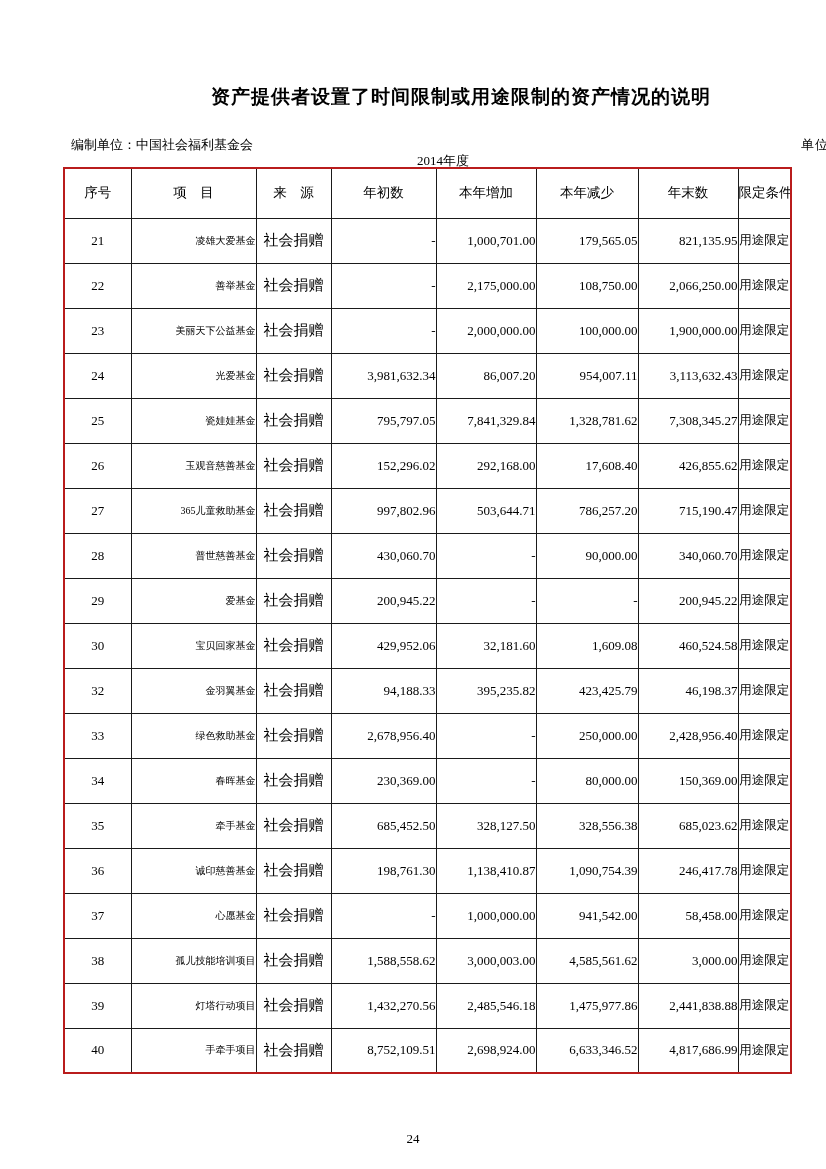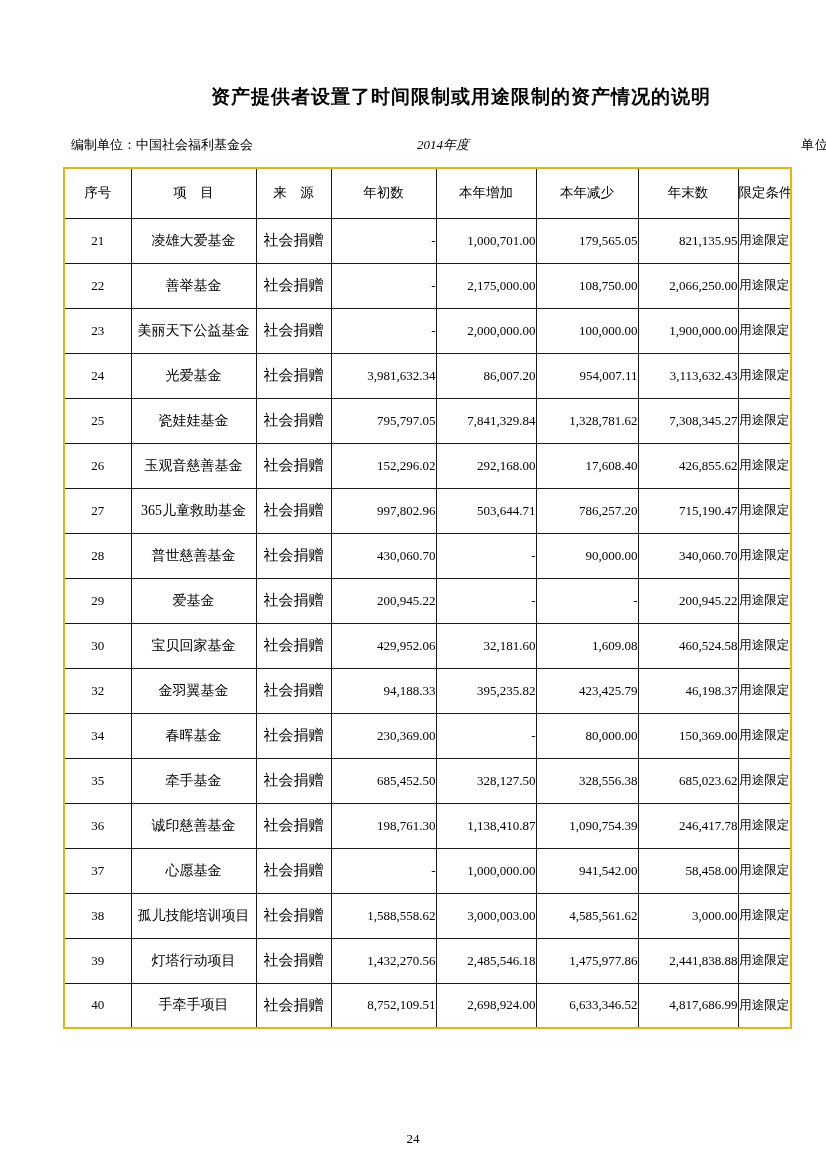--- a/index.html
+++ b/index.html
@@ -28,44 +28,44 @@
     line-height:26px;
   }
   .meta-row{
     position:relative;
     height:20px;
     margin-top:26px;
     margin-bottom:11px;
     font-size:13px;
   }
   .meta-left{position:absolute;left:8px;top:0;}
-  .meta-center{position:absolute;left:354px;top:0;font-style:italic;}
+  .meta-center{position:absolute;left:354px;top:16px;}
   .meta-right{position:absolute;right:2px;top:0;letter-spacing:1px;}
   table.assets{
     border-collapse:collapse;
     table-layout:fixed;
     width:727px;
-    border:2px solid #eab308;
+    border:2px solid #b91c1c;
     font-size:13px;
   }
   table.assets th, table.assets td{
     border:1px solid #1a1a1a;
     padding:0;
     overflow:hidden;
     white-space:nowrap;
   }
   table.assets thead tr{height:50px;}
   table.assets tbody tr{height:45px;}
   table.assets th{
     font-weight:normal;
     font-size:13.5px;
     text-align:center;
   }
   td.c0{text-align:center;}
-  td.c1{text-align:center;padding-left:4px;font-size:14px;}
+  td.c1{text-align:right;padding-left:4px;font-size:10px;}
   td.c2{text-align:center;font-size:15px;}
   td.c3,td.c4,td.c5,td.c6{text-align:right;padding-right:5px;}
   td.c7{text-align:center;font-size:12.5px;letter-spacing:0;}
   .col0{width:67px;}
   .col1{width:125px;}
   .col2{width:75px;}
   .col3{width:105px;}
   .col4{width:100px;}
   .col5{width:102px;}
   .col6{width:100px;}
@@ -220,20 +220,30 @@
             <td class="c0">32</td>
             <td class="c1">金羽翼基金</td>
             <td class="c2">社会捐赠</td>
             <td class="c3">94,188.33</td>
             <td class="c4">395,235.82</td>
             <td class="c5">423,425.79</td>
             <td class="c6">46,198.37</td>
             <td class="c7">用途限定</td>
           </tr>
           <tr>
+            <td class="c0">33</td>
+            <td class="c1">绿色救助基金</td>
+            <td class="c2">社会捐赠</td>
+            <td class="c3">2,678,956.40</td>
+            <td class="c4">-</td>
+            <td class="c5">250,000.00</td>
+            <td class="c6">2,428,956.40</td>
+            <td class="c7">用途限定</td>
+          </tr>
+          <tr>
             <td class="c0">34</td>
             <td class="c1">春晖基金</td>
             <td class="c2">社会捐赠</td>
             <td class="c3">230,369.00</td>
             <td class="c4">-</td>
             <td class="c5">80,000.00</td>
             <td class="c6">150,369.00</td>
             <td class="c7">用途限定</td>
           </tr>
           <tr>

